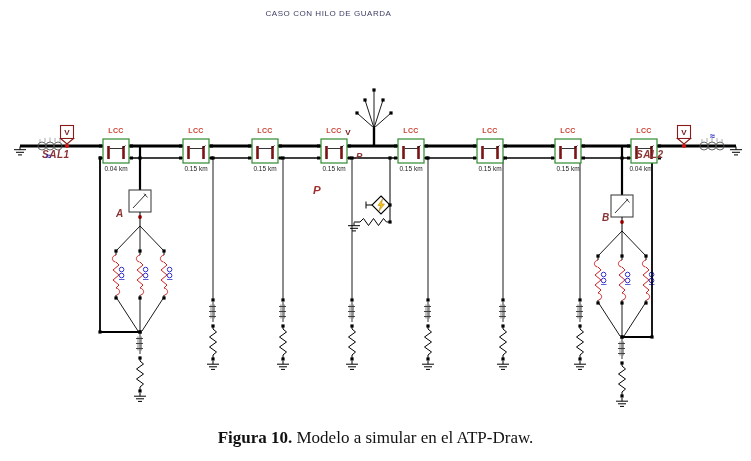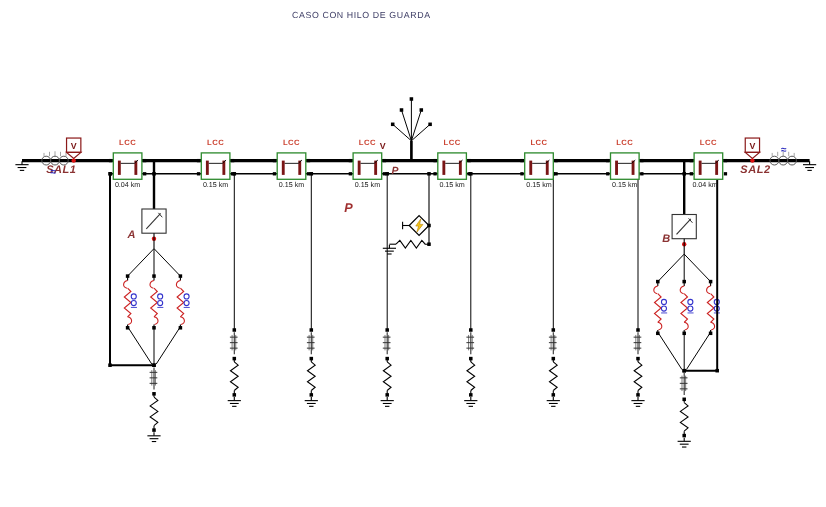--- a/index.html
+++ b/index.html
@@ -286,22 +286,25 @@
   <div class="km-lbl" style="left:391px;top:165px">0.15 km</div>
   <div class="km-lbl" style="left:470px;top:165px">0.15 km</div>
   <div class="km-lbl" style="left:548px;top:165px">0.15 km</div>
   <div class="km-lbl" style="left:621px;top:165px">0.04 km</div>
 
   <div class="v-lbl" style="left:60.5px;top:127.5px">V</div>
   <div class="v-lbl" style="left:341.5px;top:127.5px">V</div>
   <div class="v-lbl" style="left:677.5px;top:127.5px">V</div>
 
   <div class="lbl sal" style="left:42px;top:149px">SAL1</div>
-  <div class="lbl sal" style="left:673px;top:149px">SAL2</div>
+  <div class="lbl sal" style="left:636px;top:149px">SAL2</div>
   <div class="lbl" style="left:356px;top:150px;font-size:9.5px">P</div>
   <div class="lbl" style="left:313px;top:184px;font-size:11.5px;color:#a03030">P</div>
   <div class="lbl" style="left:116px;top:208px;font-size:10px">A</div>
   <div class="lbl" style="left:602px;top:212px;font-size:10px">B</div>
 
   <div class="ac-mark" style="left:46px;top:151px">≈</div>
   <div class="ac-mark" style="left:710px;top:131px">≈</div>
 
+  <div class="caption">
+    <b>Figura 10.</b><span> Modelo a simular en el ATP-Draw.</span>
+  </div>
 </div>
 
 </body></html>

